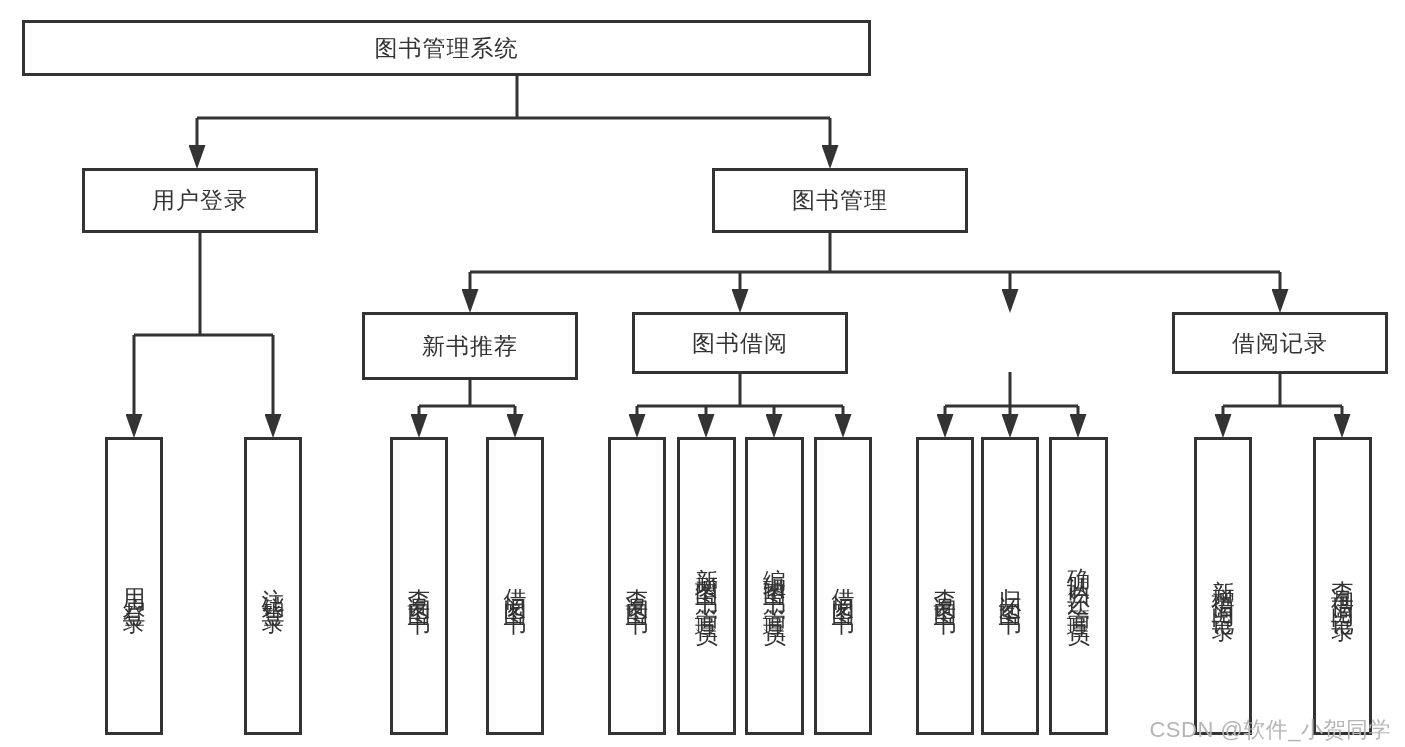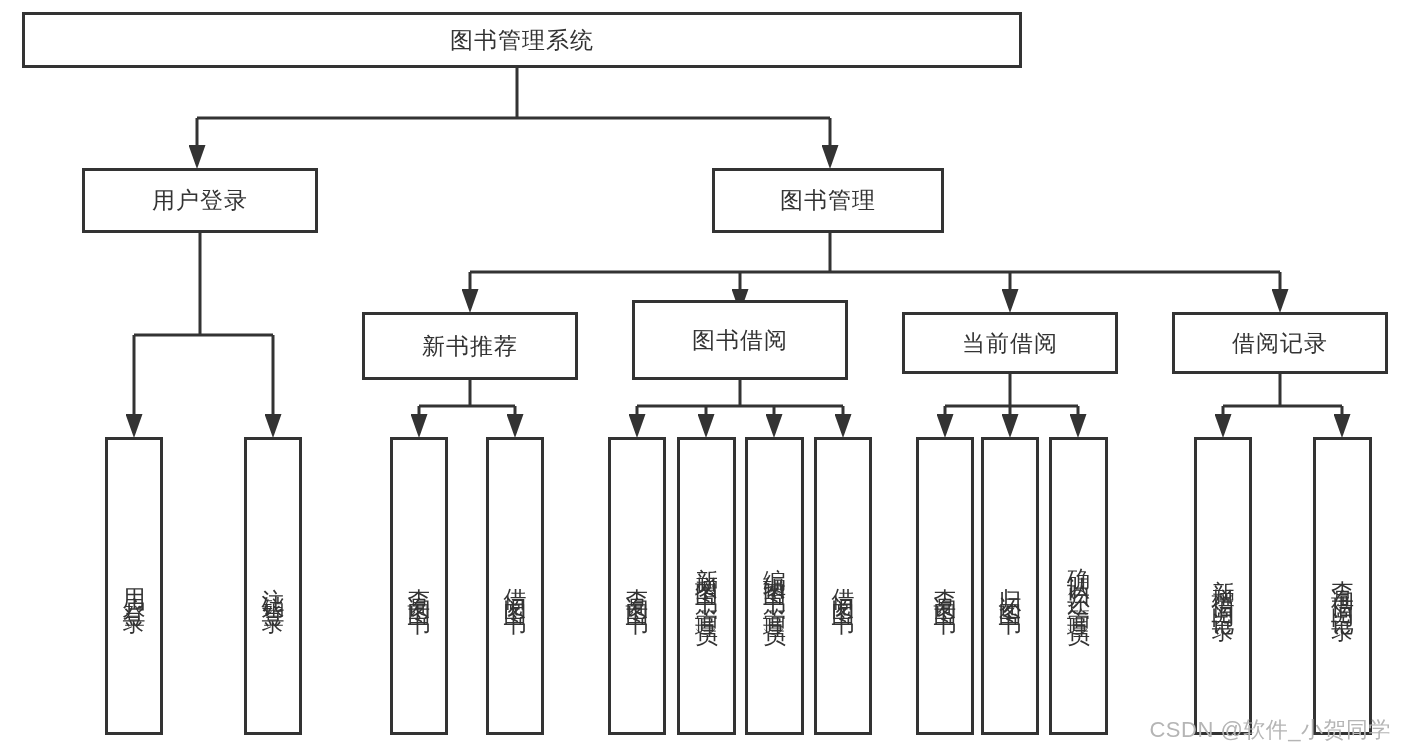--- a/index.html
+++ b/index.html
@@ -80,39 +80,36 @@
     <path class="wire" d="M1010 372 V406 M945 406 H1078"></path>
     <line class="wire" x1="945" y1="406" x2="945" y2="433" marker-end="url(#arrowhead)"></line>
     <line class="wire" x1="1010" y1="406" x2="1010" y2="433" marker-end="url(#arrowhead)"></line>
     <line class="wire" x1="1078" y1="406" x2="1078" y2="433" marker-end="url(#arrowhead)"></line>
 
     <path class="wire" d="M1280 372 V406 M1223 406 H1342"></path>
     <line class="wire" x1="1223" y1="406" x2="1223" y2="433" marker-end="url(#arrowhead)"></line>
     <line class="wire" x1="1342" y1="406" x2="1342" y2="433" marker-end="url(#arrowhead)"></line>
   </svg>
 
-  <div class="node h-node" style="left:22px;top:12px;width:1000px;height:56px;font-family:Liberation Mono, monospace;">
+  <div class="node h-node" style="left:22px;top:20px;width:849px;height:56px;font-family:Liberation Mono, monospace;">
     <span>图书管理系统</span>
   </div>
 
   <div class="node h-node" style="left:82px;top:168px;width:236px;height:65px;">
     <span>用户登录</span>
   </div>
-  <div class="node h-node" style="left:712px;top:168px;width:232px;height:65px;">
+  <div class="node h-node" style="left:712px;top:168px;width:256px;height:65px;">
     <span>图书管理</span>
   </div>
 
   <div class="node h-node" style="left:362px;top:312px;width:216px;height:68px;">
     <span>新书推荐</span>
   </div>
-  <div class="node h-node" style="left:632px;top:300px;width:216px;height:80px;">
+  <div class="node h-node" style="left:632px;top:312px;width:216px;height:62px;">
     <span>图书借阅</span>
-  </div>
-  <div class="node h-node" style="left:902px;top:312px;width:216px;height:62px;">
-    <span>当前借阅</span>
   </div>
   <div class="node h-node" style="left:1172px;top:312px;width:216px;height:62px;">
     <span>借阅记录</span>
   </div>
 
   <div class="node leaf" style="left:105px;">
     <span>用户登录</span>
   </div>
   <div class="node leaf" style="left:244px;">
     <span>注销登录</span>

